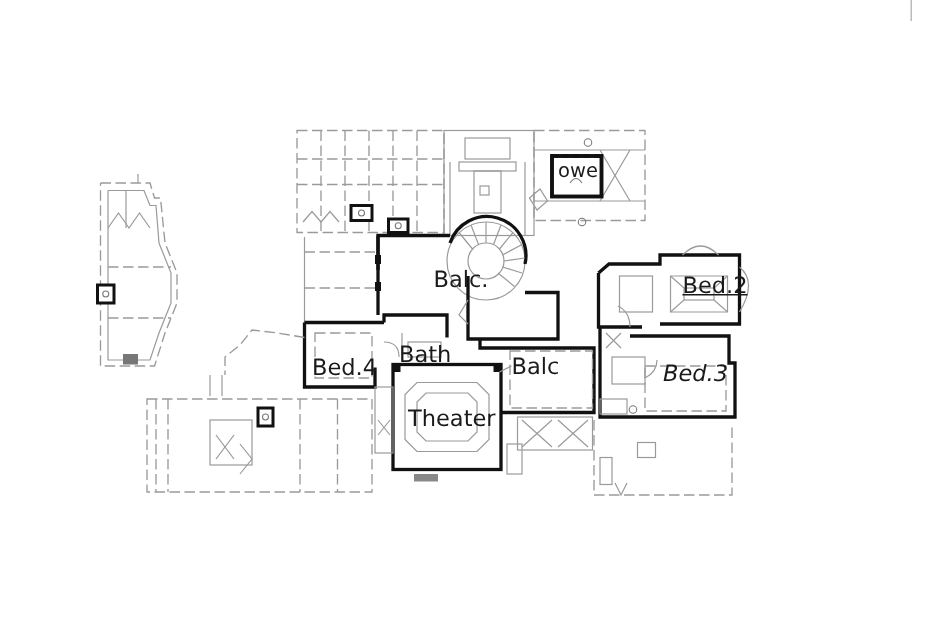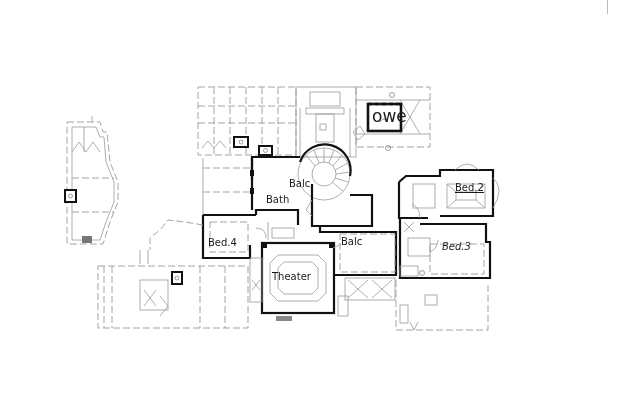--- a/index.html
+++ b/index.html
@@ -3,21 +3,21 @@
 <meta charset="utf-8">
 <style>
   html, body { margin: 0; padding: 0; background: #ffffff; }
   body { width: 620px; height: 415px; position: relative; overflow: hidden; font-family: "DejaVu Sans", sans-serif; }
   #plan { position: absolute; left: 0; top: 0; width: 620px; height: 415px; }
   .thin { stroke: #9a9a9a; stroke-width: 0.8; fill: none; }
   .dash { stroke: #9a9a9a; stroke-width: 0.9; fill: none; stroke-dasharray: 7 3; }
   .wall { stroke: #111111; stroke-width: 2.2; fill: none; }
   .wallfill { fill: #ffffff; stroke: #111111; stroke-width: 2.2; }
   .fixture { stroke: #777777; stroke-width: 0.7; fill: none; }
-  .label { position: absolute; font-family: "DejaVu Sans", sans-serif; font-size: 10px; color: #1a1a1a; white-space: nowrap; line-height: 1; }
+  .label { position: absolute; font-family: "DejaVu Sans", sans-serif; font-size: 15px; color: #1a1a1a; white-space: nowrap; line-height: 1; }
   .corner-mark { position: absolute; left: 607px; top: 0; width: 1px; height: 14px; background: #bbbbbb; }
 </style>
 </head>
 <body>
 
 <div class="corner-mark"></div>
 
 <svg id="plan" viewBox="0 0 620 415" xmlns="http://www.w3.org/2000/svg">
 
   <g>
@@ -173,20 +173,20 @@
   </g>
 
   <g>
     <path class="thin" d="M256 228 q10 0 10 10"></path>
     <path class="thin" d="M420 218 q0 -10 -8 -14"></path>
     <path class="thin" d="M430 252 q8 -4 8 -12"></path>
     <path class="thin" d="M333 248 l8 -4"></path>
   </g>
 </svg>
 
-<div class="label" style="left:372px; top:108px; font-size:17px;">owe</div>
+<div class="label" style="left:372px; top:108px; font-size:13px;">owe</div>
 <div class="label" style="left:289px; top:179px;">Balc.</div>
-<div class="label" style="left:266px; top:195px;">Bath</div>
+<div class="label" style="left:266px; top:229px;">Bath</div>
 <div class="label" style="left:208px; top:238px;">Bed.4</div>
 <div class="label" style="left:341px; top:237px;">Balc</div>
 <div class="label" style="left:455px; top:183px;text-decoration:underline;">Bed.2</div>
 <div class="label" style="left:442px; top:242px;font-style:italic;">Bed.3</div>
 <div class="label" style="left:272px; top:272px;text-align:center;">Theater</div>
 
 </body></html>

